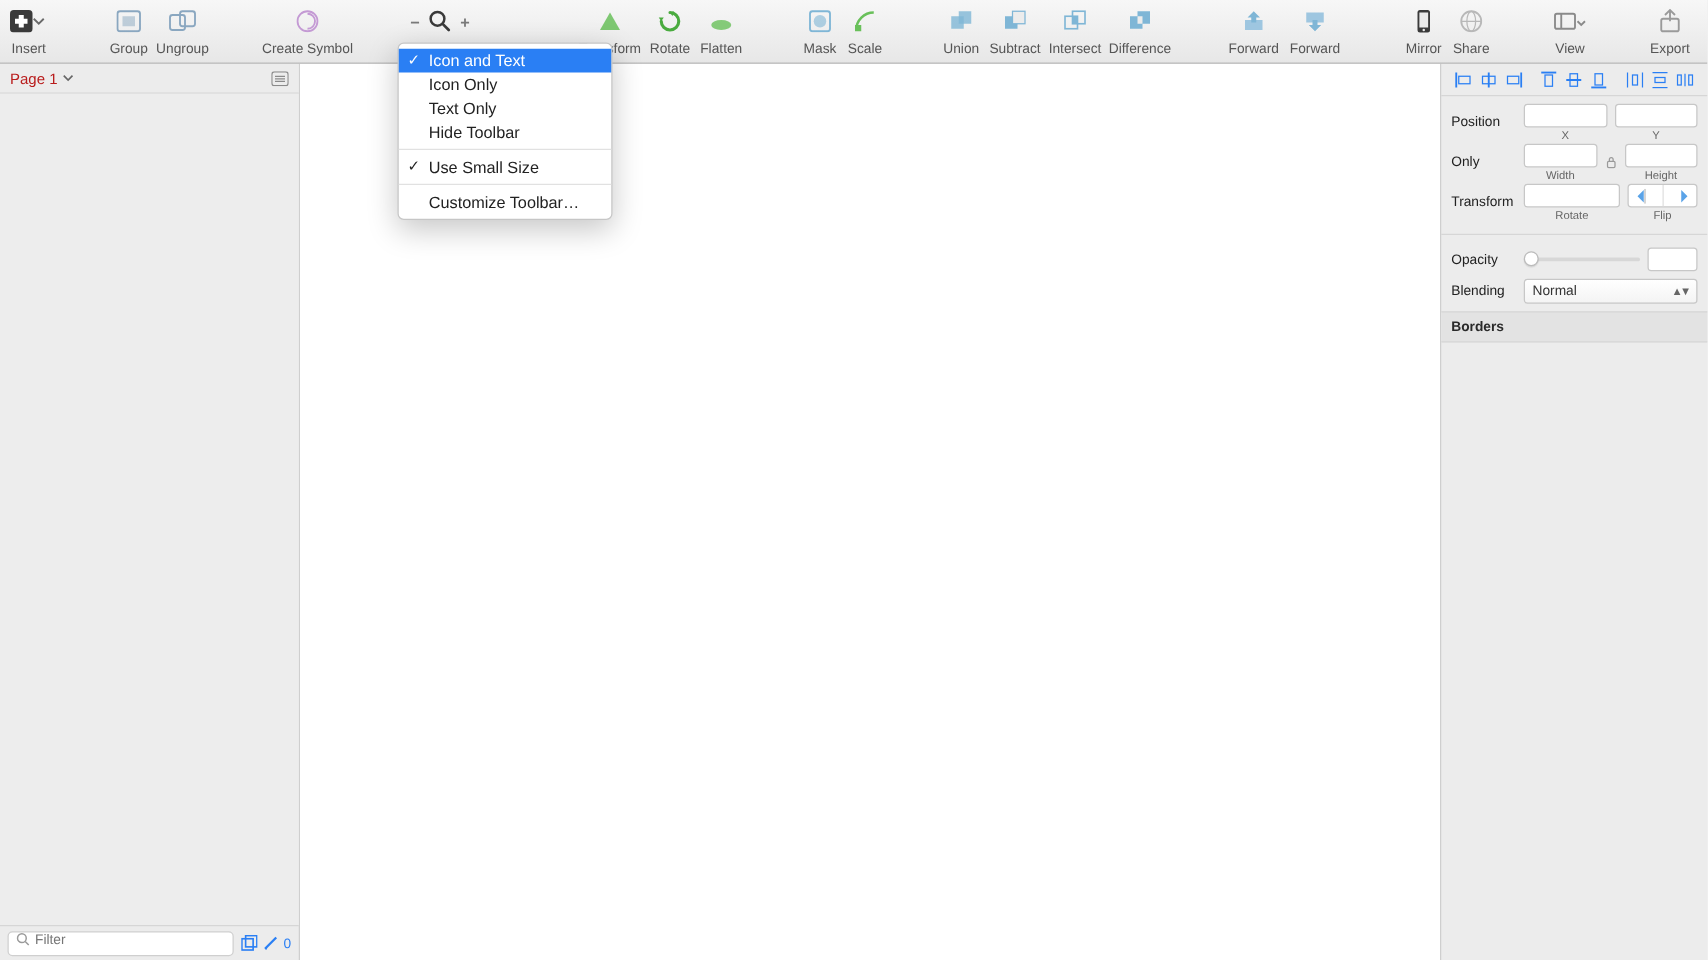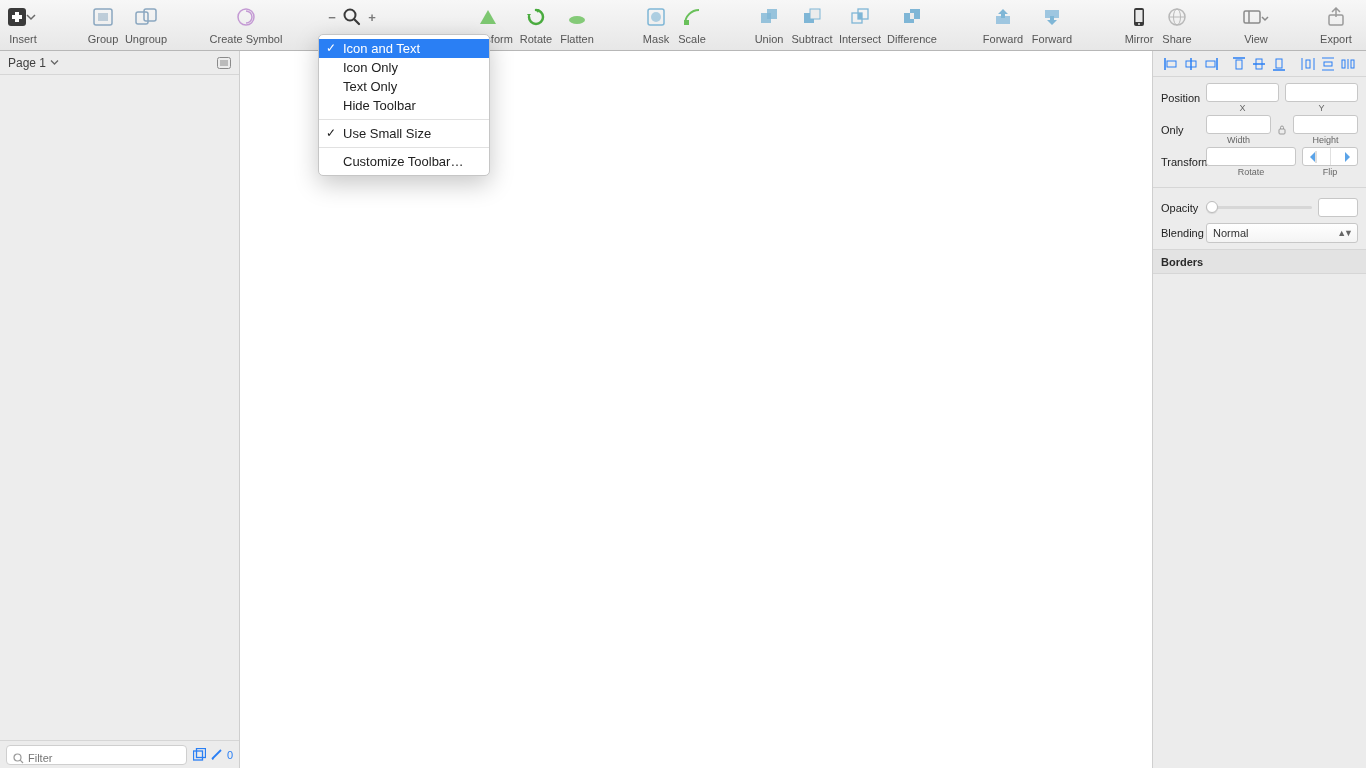--- a/index.html
+++ b/index.html
@@ -17,38 +17,38 @@
   
   .ctx-menu { position: absolute; top: 34px; left: 318px; width: 172px; background: #fff; border: 1px solid #c6c6c6; border-radius: 5px; box-shadow: 0 8px 24px rgba(0,0,0,0.22); padding: 4px 0; z-index: 100; }
   .ctx-item { height: 19px; line-height: 19px; font-size: 13px; color: #222; padding: 0 20px 0 24px; position: relative; cursor: default; }
   .ctx-item.selected { background: #2a7ff4; color: #fff; }
   .ctx-item .check { position: absolute; left: 7px; top: 0; font-size: 12px; }
   .ctx-sep { height: 1px; background: #e1e1e1; margin: 4px 0; }
   
   .main { display: flex; height: calc(768px - 51px); }
   .left-panel { width: 240px; background: #ececec; border-right: 1px solid #cfcfcf; display: flex; flex-direction: column; }
   .page-bar { height: 24px; border-bottom: 1px solid #d6d6d6; display: flex; align-items: center; padding: 0 8px; justify-content: space-between; background: #ececec; }
-  .page-bar-left { display: flex; align-items: center; gap: 4px; font-size: 12px; color: #404040; }
+  .page-bar-left { display: flex; align-items: center; gap: 4px; font-size: 12px; color: #b91c1c; }
   .left-body { flex: 1; background: #ededed; }
   .left-footer { height: 28px; border-top: 1px solid #d6d6d6; display: flex; align-items: center; padding: 0 6px; gap: 6px; }
-  .filter-box { flex: 1; height: 20px; border: 1px solid #cfcfcf; border-radius: 4px; background: #fff; display: flex; align-items: flex-end; padding: 0 6px; gap: 4px; }
+  .filter-box { flex: 1; height: 20px; border: 1px solid #cfcfcf; border-radius: 4px; background: #fff; display: flex; align-items: flex-start; padding: 0 6px; gap: 4px; }
   .filter-box input { border: none; outline: none; font-size: 11px; flex: 1; background: transparent; color: #333; }
   .filter-box .mag { color: #9a9a9a; font-size: 11px; }
   .footer-icons { display: flex; align-items: center; gap: 4px; }
   .badge-count { font-size: 11px; color: #2a7ff4; }
   
   .canvas { flex: 1; background: #fff; }
   
   .right-panel { width: 214px; background: #ececec; border-left: 1px solid #cfcfcf; display: flex; flex-direction: column; font-size: 11px; color: #333; }
   .align-bar { height: 26px; border-bottom: 1px solid #d6d6d6; display: flex; align-items: center; justify-content: space-around; padding: 0 4px; }
   .align-group { display: flex; gap: 6px; }
   .align-ic { width: 14px; height: 14px; }
   .insp-section { padding: 6px 8px 4px 8px; }
   .insp-row { display: flex; align-items: center; margin-bottom: 2px; }
-  .insp-label { width: 45px; font-size: 11px; color: #222; }
+  .insp-label { width: 58px; font-size: 11px; color: #222; }
   .insp-fields { flex: 1; display: flex; gap: 6px; align-items: center; }
   .insp-fieldwrap { display: flex; flex-direction: column; align-items: center; flex: 1; }
   .insp-input { width: 100%; height: 19px; border: 1px solid #c7c7c7; border-radius: 3px; background: #fff; font-size: 10px; text-align: center; }
   .insp-sublabel { font-size: 9px; color: #666; margin-top: 1px; }
   .lock-col { width: 10px; display: flex; align-items: center; justify-content: center; color: #888; font-size: 10px; }
   .flip-box { width: 56px; height: 19px; border: 1px solid #c7c7c7; border-radius: 3px; background: #fff; display: flex; }
   .flip-half { flex: 1; display: flex; align-items: center; justify-content: center; }
   .flip-half:first-child { border-right: 1px solid #e0e0e0; }
   .divider { height: 1px; background: #d6d6d6; margin: 4px 0; }
   .slider-track { flex: 1; height: 3px; background: #d7d7d7; border-radius: 2px; position: relative; margin-right: 6px; }

